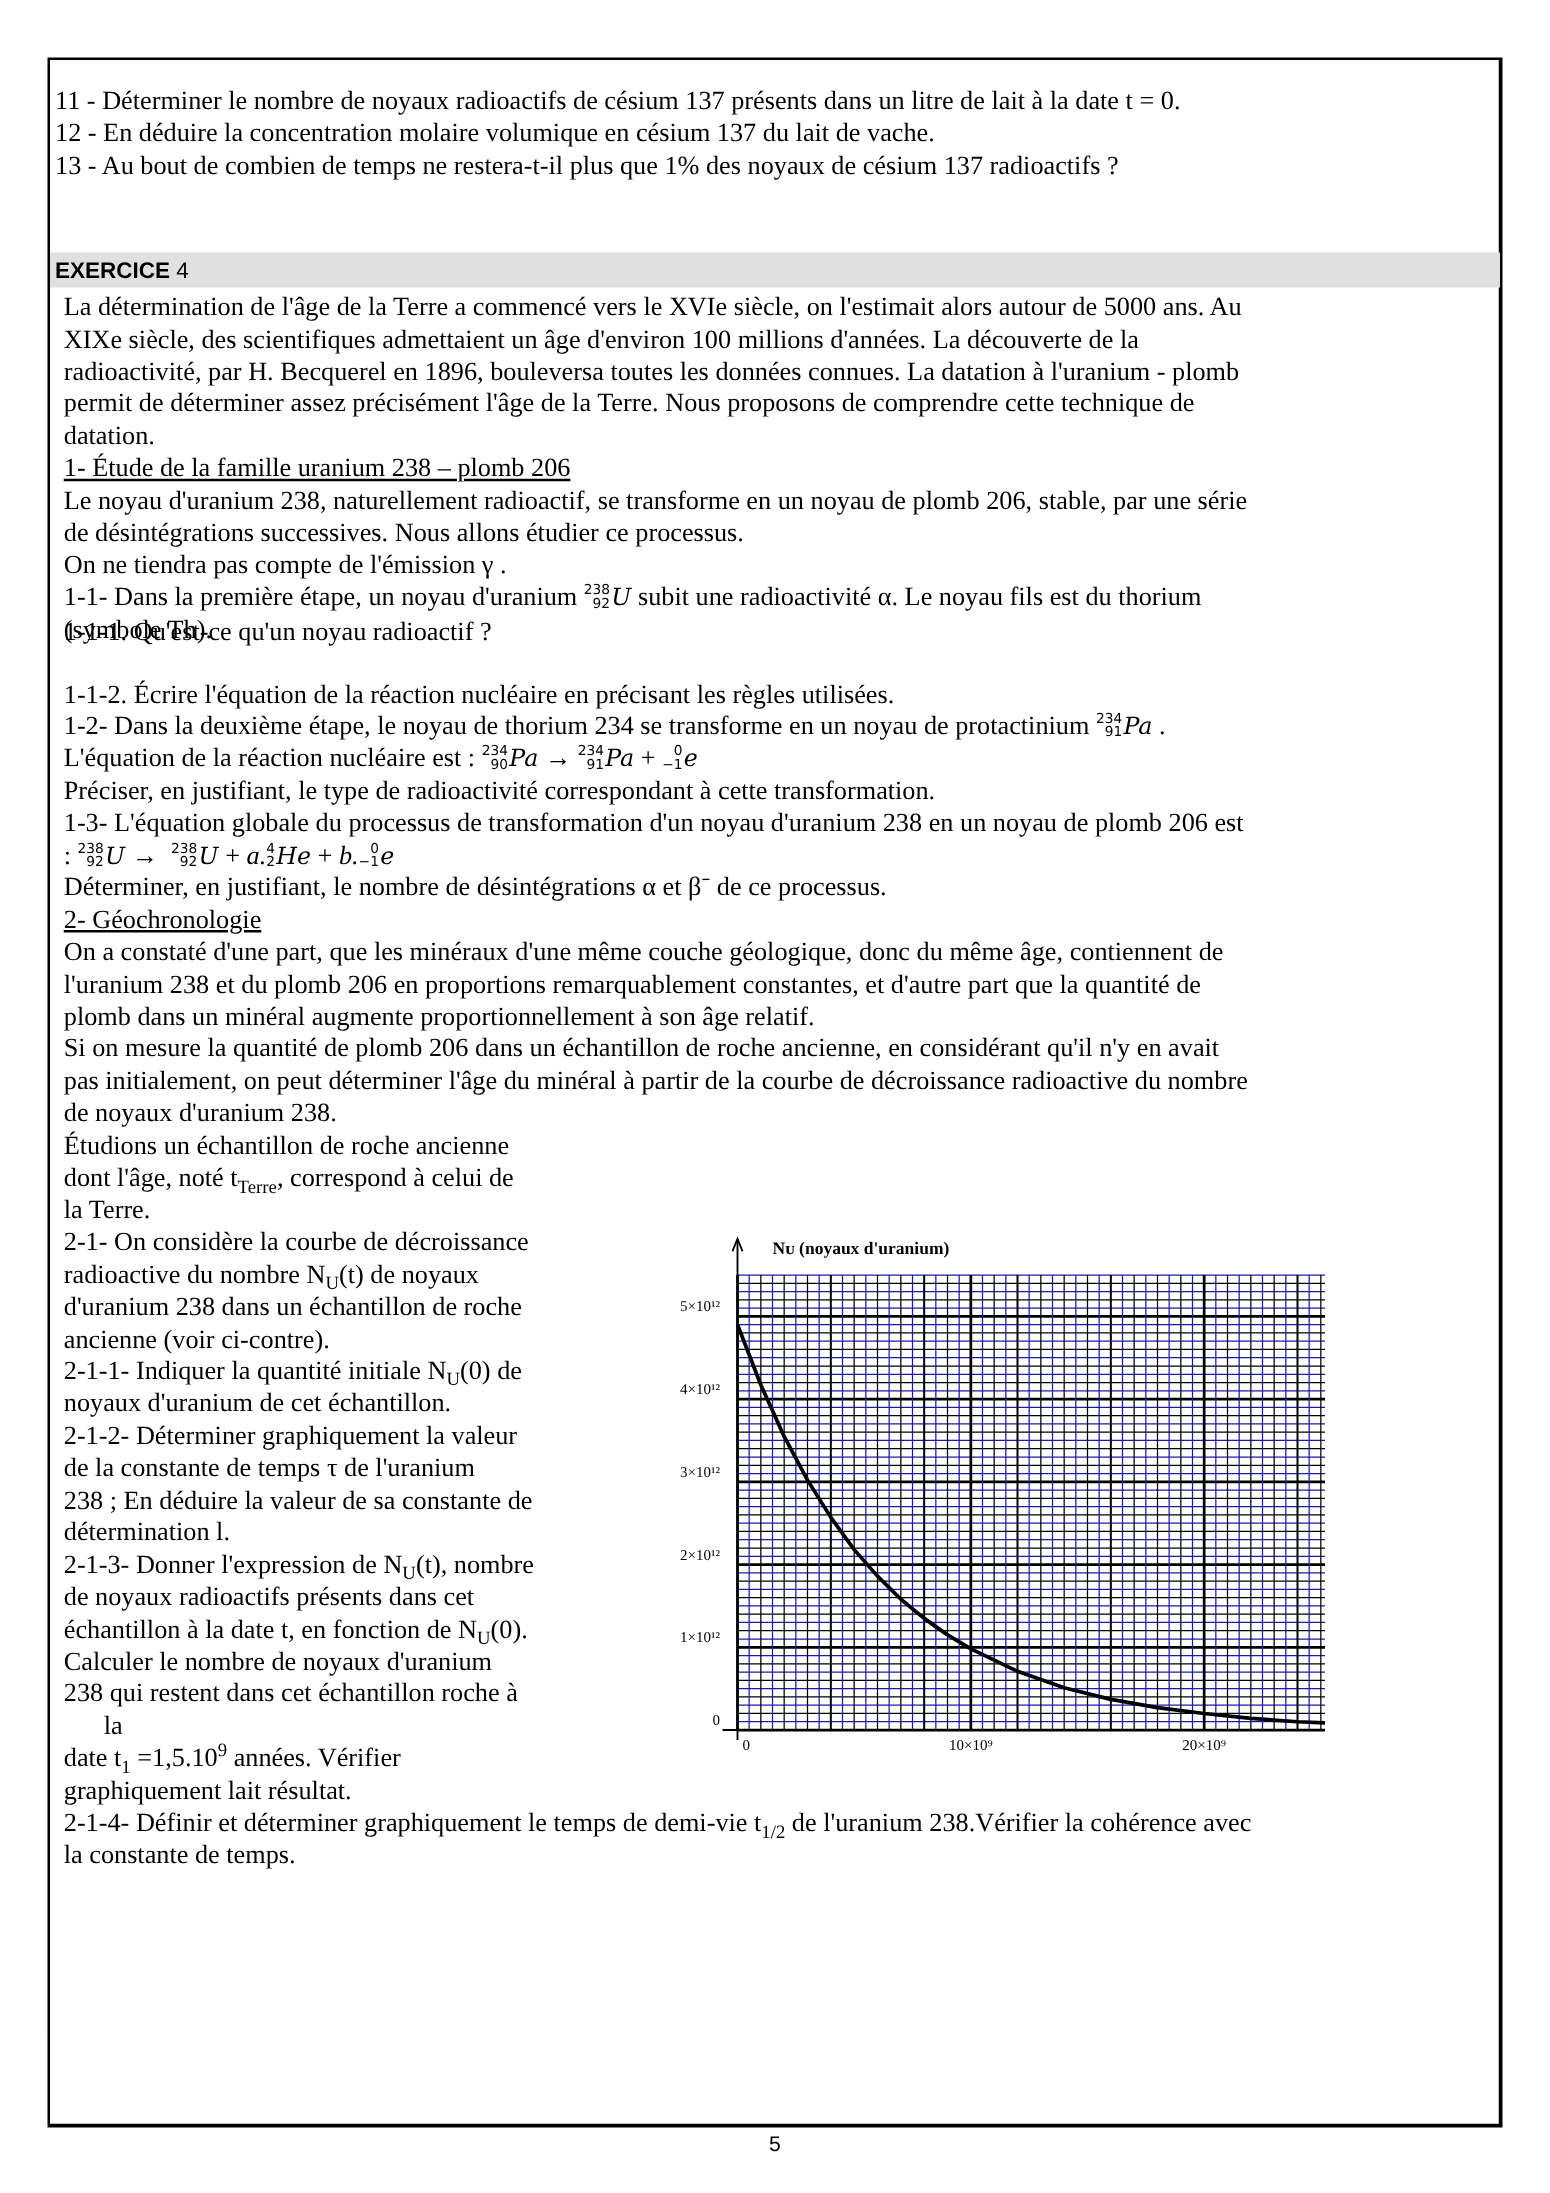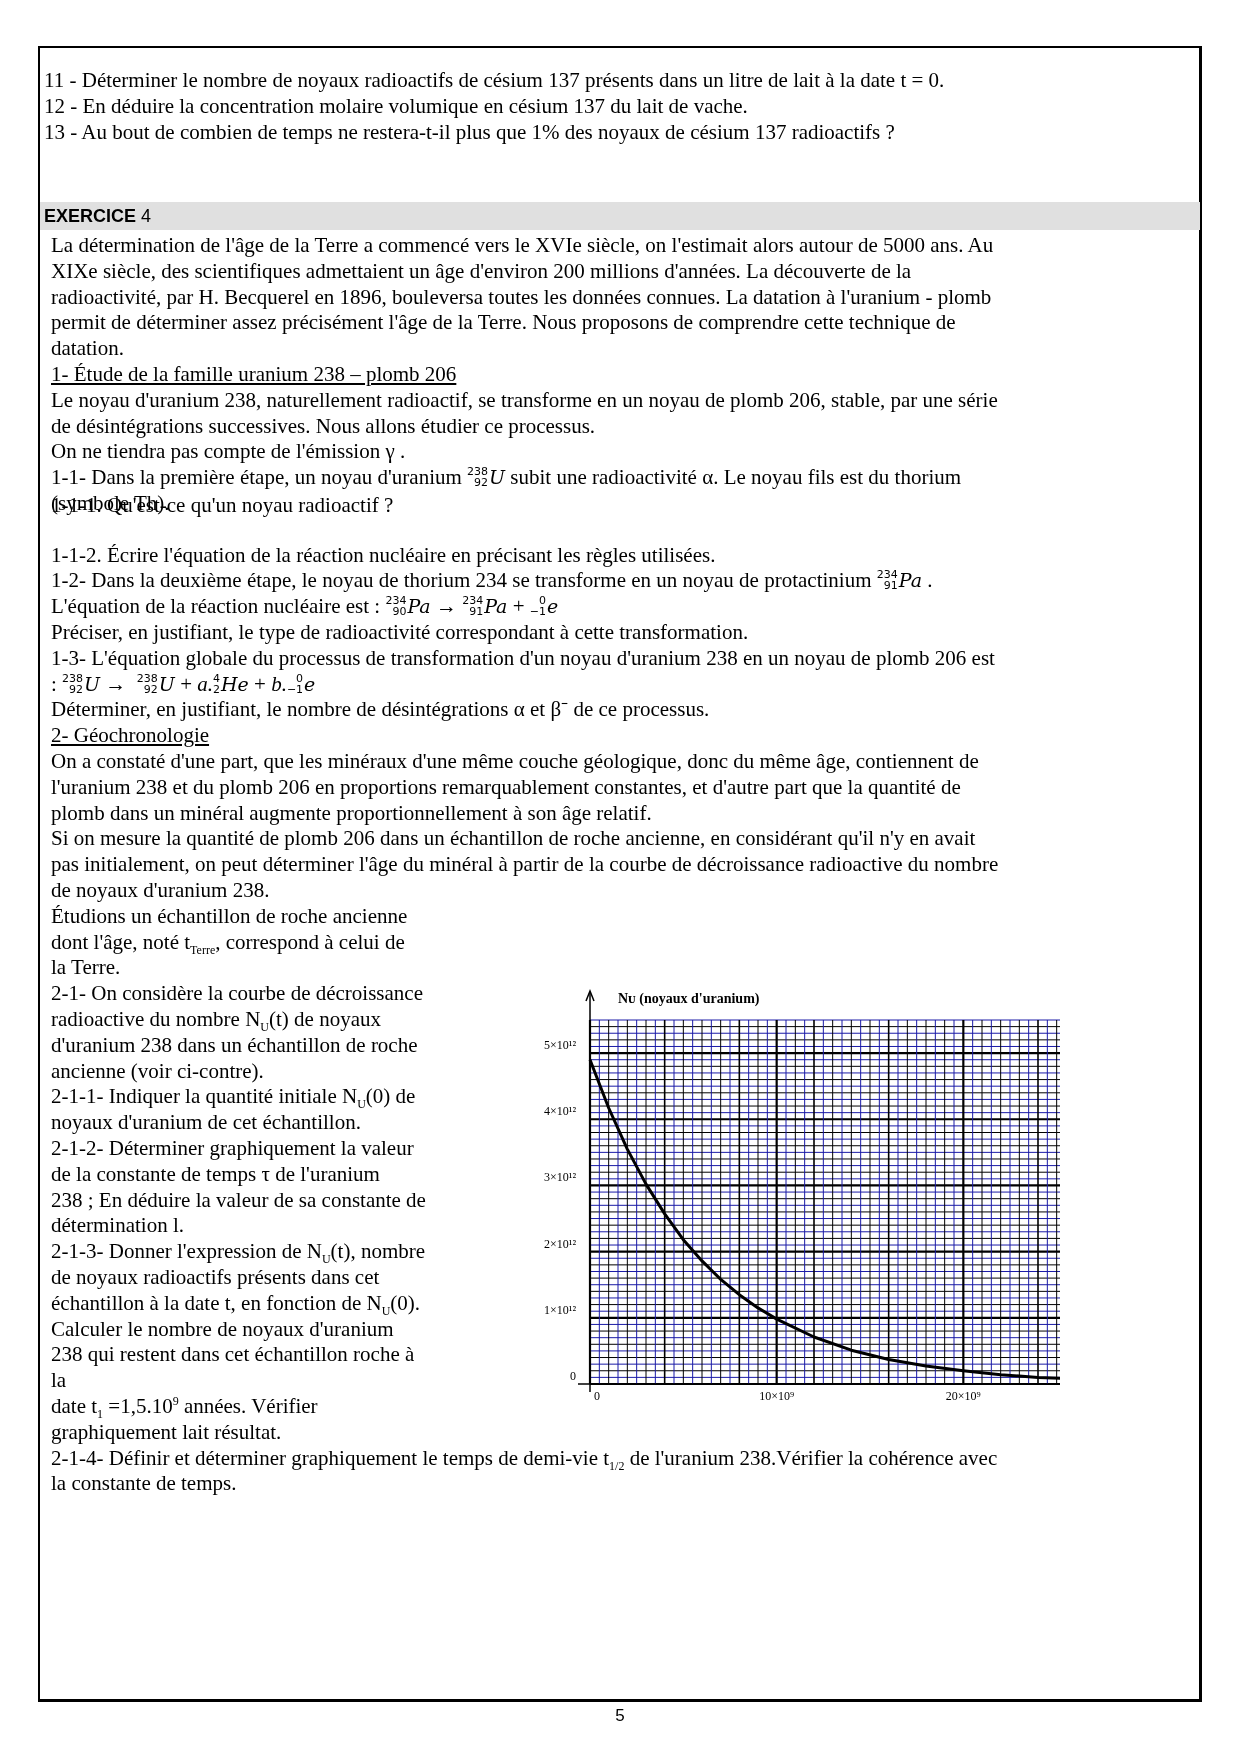--- a/index.html
+++ b/index.html
@@ -5,21 +5,21 @@
   html, body { margin:0; padding:0; background:#ffffff; }
   body { width:1240px; height:1754px; position:relative; font-family:"Liberation Serif", serif; color:#000; }
   .frame { position:absolute; left:38px; top:46px; width:1164px; height:1656px; border:2px solid #000; border-right-width:3px; border-bottom-width:3px; box-sizing:border-box; }
   .txt { position:absolute; font-size:21px; line-height:28.5px; white-space:nowrap; }
   .q { left:44px; }
   .ex-bar { position:absolute; left:40px; top:202px; width:1160px; height:28px; background:#e0e0e0; }
   .ex-title { position:absolute; left:44px; top:204px; font-family:"Liberation Sans", sans-serif; font-size:18px; line-height:24px; }
   .ex-title b { font-weight:bold; }
   .p { left:51px; }
   .u { text-decoration:underline; }
-  sub, sup { font-size:12px; line-height:0; }
+  sub, sup { font-size:15px; line-height:0; }
   .nuc { display:inline-block; position:relative; font-family:"DejaVu Serif", serif; font-style:italic; font-size:19px; }
   .nuc .iso { display:inline-flex; flex-direction:column; vertical-align:middle; font-style:normal; font-size:11px; line-height:11px; text-align:right; margin-right:1px; position:relative; top:-2px; font-family:"DejaVu Sans", sans-serif; }
   .page-num { position:absolute; left:0; width:1240px; top:1706px; text-align:center; font-family:"Liberation Sans", sans-serif; font-size:17px; }
   #chart { position:absolute; left:520px; top:985px; }
 </style>
 </head>
 <body>
 
 <div class="frame"></div>
 
@@ -27,21 +27,21 @@
     <div class="txt q" style="top: 66px;">11 - Déterminer le nombre de noyaux radioactifs de césium 137 présents dans un litre de lait à la date t = 0.</div>
     <div class="txt q" style="top: 92px;">12 - En déduire la concentration molaire volumique en césium 137 du lait de vache.</div>
     <div class="txt q" style="top: 118px;">13 - Au bout de combien de temps ne restera-t-il plus que 1% des noyaux de césium 137 radioactifs ?</div>
   </div>
 
 <div class="ex-bar"></div>
 <div class="ex-title"><b>EXERCICE</b> <span>4</span></div>
 
 <div id="body-text">
     <div class="txt p" style="top: 231px;">La détermination de l'âge de la Terre a commencé vers le XVIe siècle, on l'estimait alors autour de 5000 ans. Au</div>
-    <div class="txt p" style="top: 256.8px;">XIXe siècle, des scientifiques admettaient un âge d'environ 200 millions d'années. La découverte de la</div>
+    <div class="txt p" style="top: 256.8px;">XIXe siècle, des scientifiques admettaient un âge d'environ 100 millions d'années. La découverte de la</div>
     <div class="txt p" style="top: 282.6px;">radioactivité, par H. Becquerel en 1896, bouleversa toutes les données connues. La datation à l'uranium - plomb</div>
     <div class="txt p" style="top: 308.4px;">permit de déterminer assez précisément l'âge de la Terre. Nous proposons de comprendre cette technique de</div>
     <div class="txt p" style="top: 334.2px; font-family: Liberation Serif, serif;">datation.</div>
     <div class="txt p u" style="top: 360px;">1- Étude de la famille uranium 238 – plomb 206</div>
     <div class="txt p" style="top: 385.8px;">Le noyau d'uranium 238, naturellement radioactif, se transforme en un noyau de plomb 206, stable, par une série</div>
     <div class="txt p" style="top: 411.6px;">de désintégrations successives. Nous allons étudier ce processus.</div>
     <div class="txt p" style="top: 437.4px;">On ne tiendra pas compte de l'émission γ .</div>
     <div class="txt p" style="top: 463.2px;">1-1- Dans la première étape, un noyau d'uranium <span class="nuc"><span class="iso">
           <span>238</span>
           <span>92</span>
@@ -97,21 +97,21 @@
     <div class="txt p" style="top: 1108.2px;">noyaux d'uranium de cet échantillon.</div>
     <div class="txt p" style="top: 1134px;">2-1-2- Déterminer graphiquement la valeur</div>
     <div class="txt p" style="top: 1159.8px;">de la constante de temps τ  de l'uranium</div>
     <div class="txt p" style="top: 1185.6px;">238 ; En déduire la valeur de sa constante de</div>
     <div class="txt p" style="top: 1211.4px;">détermination l.</div>
     <div class="txt p" style="top: 1237.2px;">2-1-3- Donner l'expression de N<sub>U</sub>(t), nombre</div>
     <div class="txt p" style="top: 1263px;">de noyaux radioactifs présents dans cet</div>
     <div class="txt p" style="top: 1288.8px;">échantillon à la date t, en fonction de N<sub>U</sub>(0).</div>
     <div class="txt p" style="top: 1314.6px;">Calculer le nombre de noyaux d'uranium</div>
     <div class="txt p" style="top: 1340.4px;">238 qui restent dans cet échantillon roche à</div>
-    <div class="txt p" style="top: 1366.2px;">la</div>
+    <div class="txt p" style="top: 1366.2px; margin-left: 32px;">la</div>
     <div class="txt p" style="top: 1392px;">date  t<sub>1</sub> =1,5.10<sup>9</sup> années. Vérifier</div>
     <div class="txt p" style="top: 1417.8px;">graphiquement lait résultat.</div>
     <div class="txt p" style="top: 1443.6px;">2-1-4- Définir et déterminer graphiquement le temps de demi-vie t<sub>1/2</sub> de l'uranium 238.Vérifier la cohérence avec</div>
     <div class="txt p" style="top: 1469.4px;">la constante de temps.</div>
   </div>
 
 <svg id="chart" width="540" height="440">
     <line x1="70" x2="630" y1="399" y2="399" stroke="#000000" stroke-width="2.2"></line>
     <line x1="70" x2="630" y1="392.3818181818182" y2="392.3818181818182" stroke="#1a1aa6" stroke-width="1"></line>
     <line x1="70" x2="630" y1="385.76363636363635" y2="385.76363636363635" stroke="#000000" stroke-width="1"></line>

